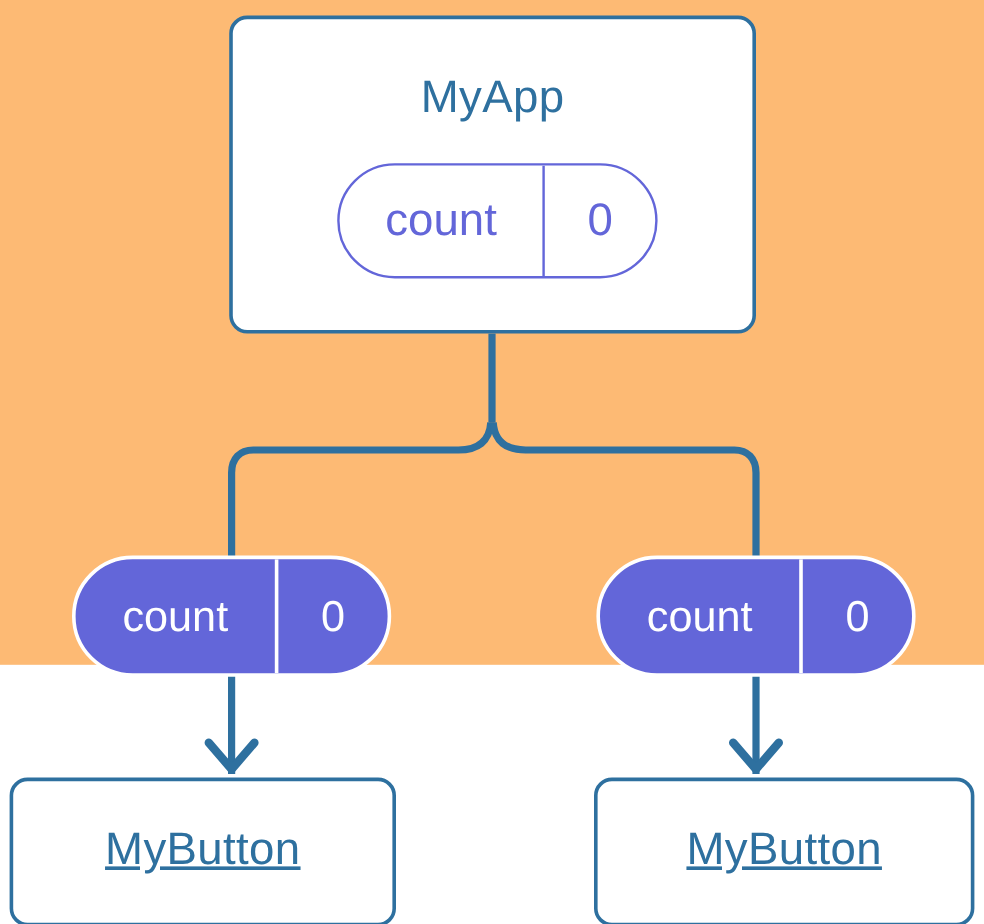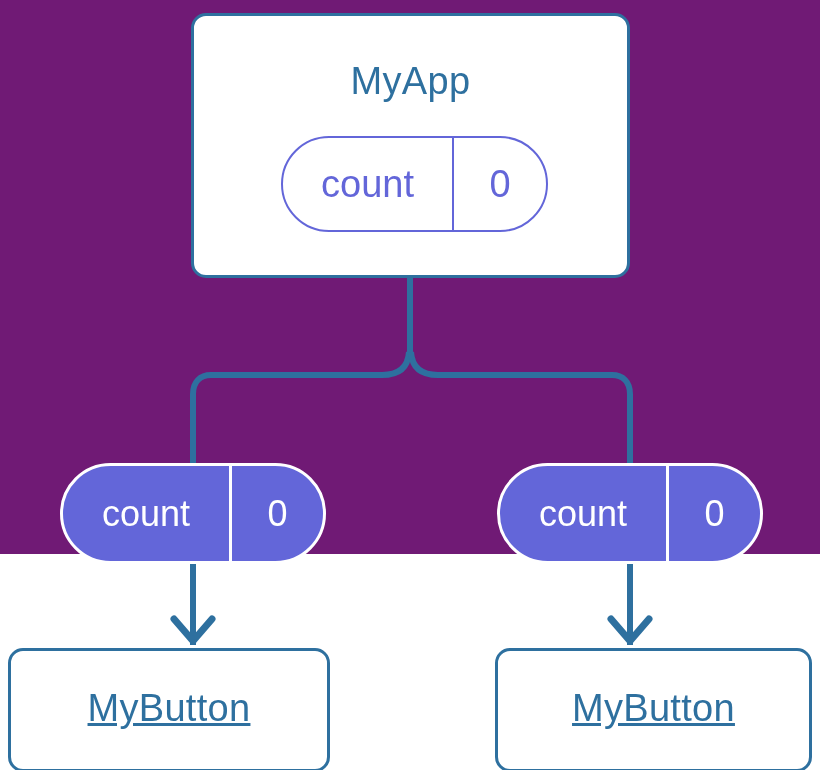--- a/index.html
+++ b/index.html
@@ -9,21 +9,21 @@
   body {
     width: 820px;
     height: 770px;
     overflow: hidden;
     font-family: "Liberation Sans", sans-serif;
   }
   #canvas {
     position: relative;
     width: 820px;
     height: 554px;
-    background: #701a75;
+    background: #fdba74;
   }
   #wires {
     position: absolute;
     left: 0;
     top: 0;
     width: 820px;
     height: 770px;
     pointer-events: none;
   }
 

